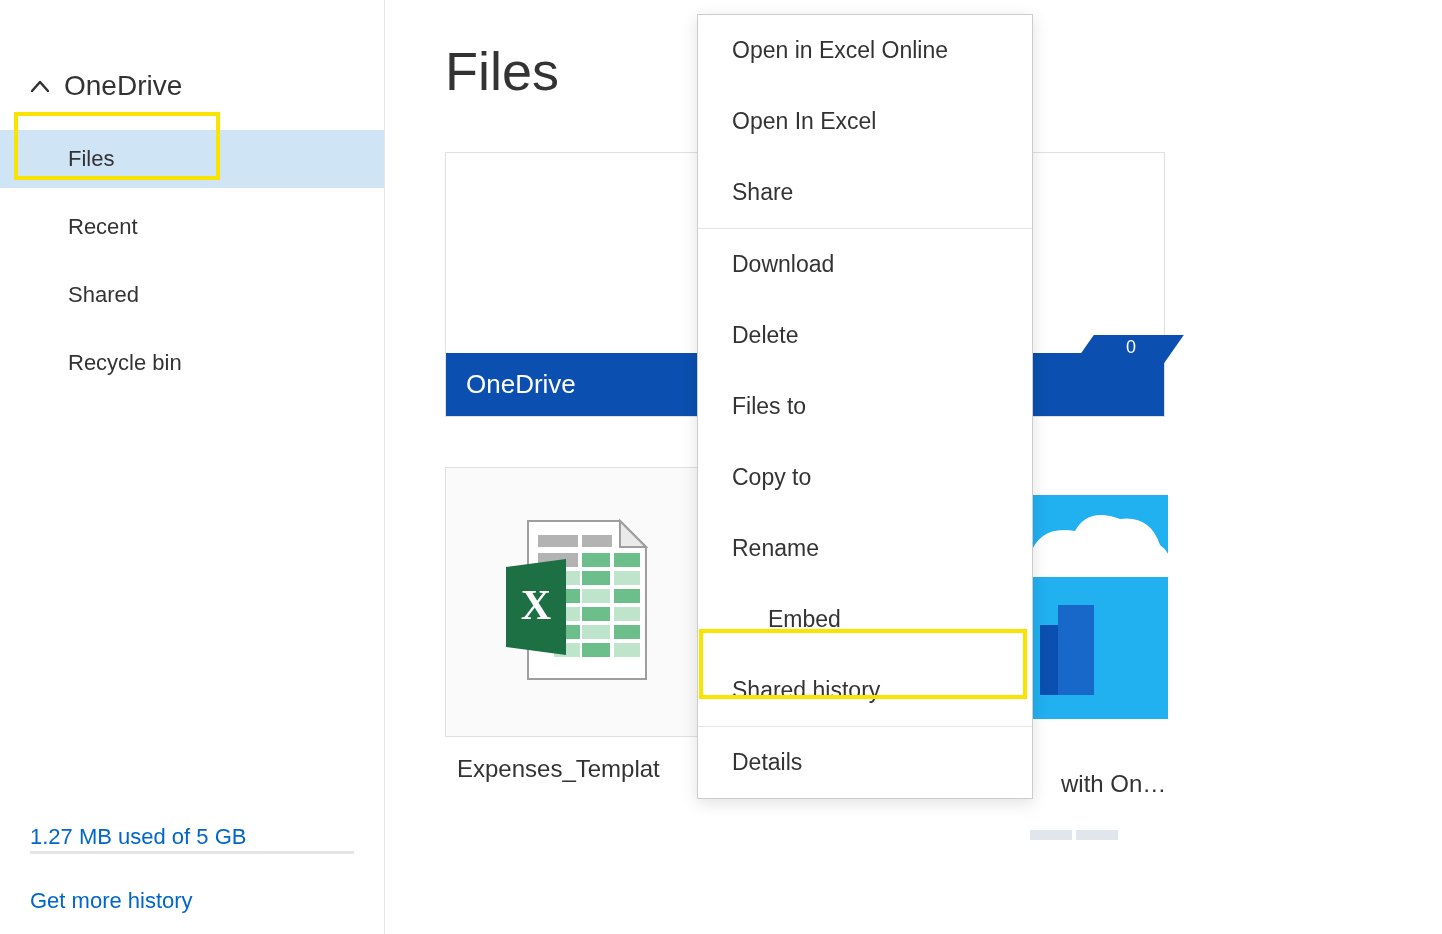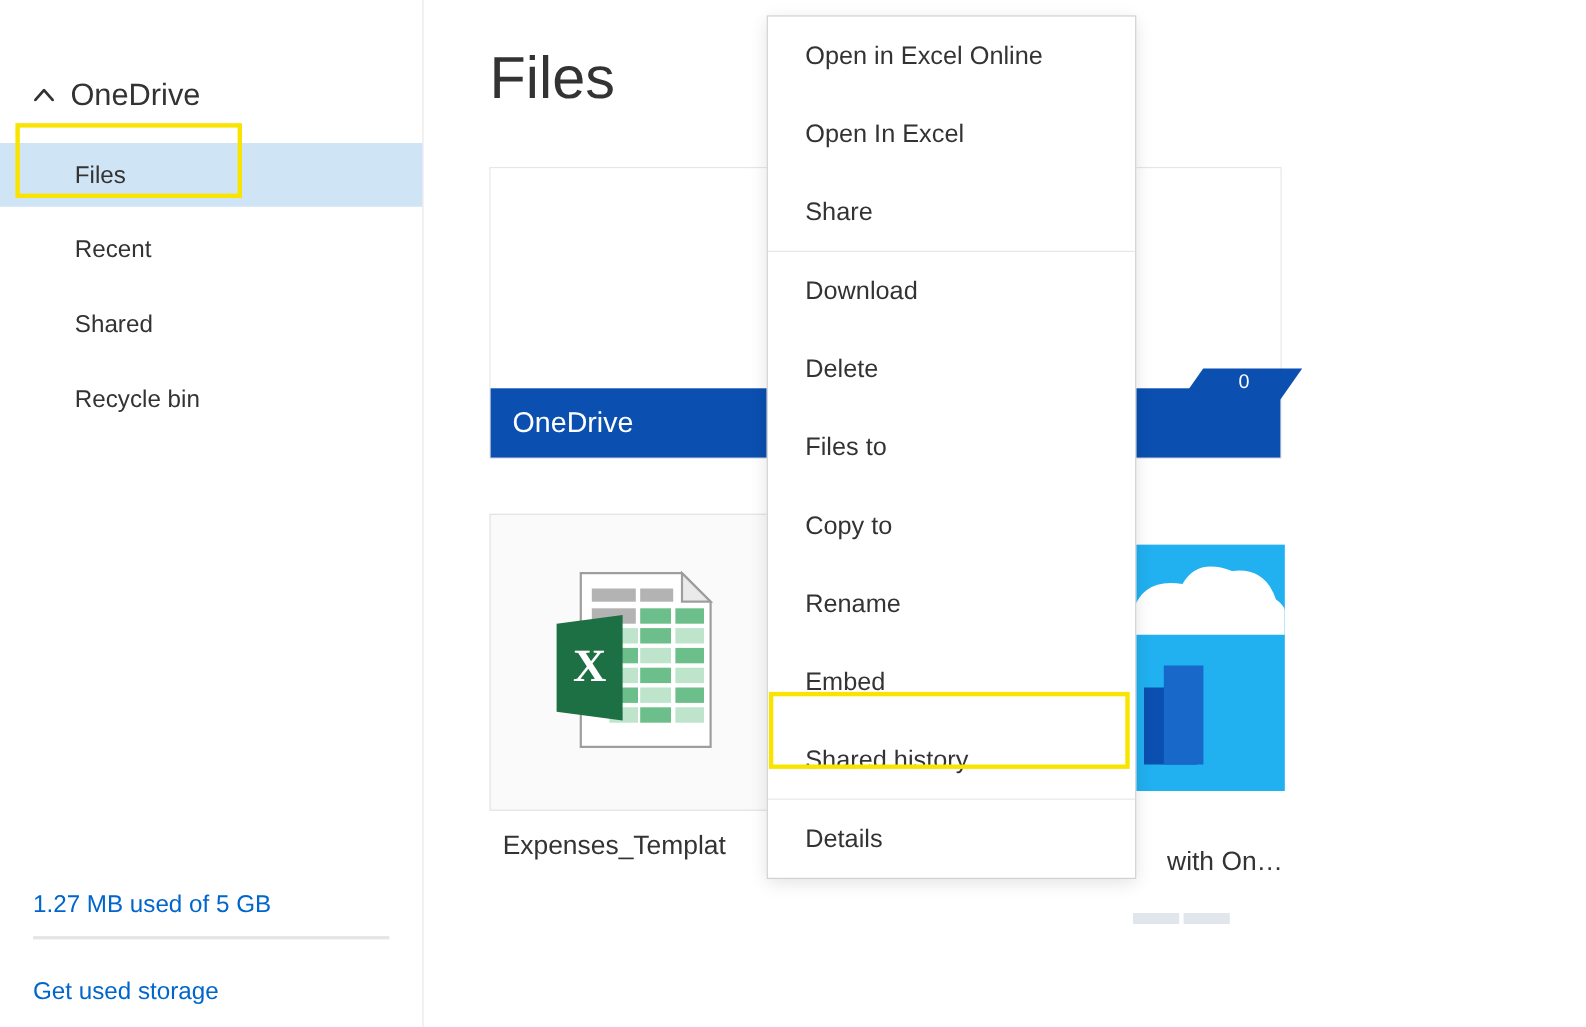--- a/index.html
+++ b/index.html
@@ -59,21 +59,21 @@
     }
     .storage-info {
       position: absolute;
       bottom: 80px;
       left: 30px;
       right: 30px;
     }
     .storage-text {
       font-size: 22px;
       color: #0066cc;
-      margin-bottom: 16px;
+      margin-bottom: 1px;
     }
     .storage-bar {
       width: 100%;
       height: 3px;
       background: #e5e5e5;
     }
     .storage-link {
       position: absolute;
       bottom: 20px;
       left: 30px;
@@ -181,20 +181,21 @@
       font-size: 23px;
       color: #333;
       cursor: pointer;
     }
     .menu-divider {
       height: 1px;
       background: #e5e5e5;
     }
     .menu-item.highlighted {
       position: relative;
+      margin-left: 36px;
     }
     .embed-highlight-border {
       position: absolute;
       left: 699px;
       top: 629px;
       width: 328px;
       height: 70px;
       border: 4px solid #f9e400;
       pointer-events: none;
       z-index: 101;
@@ -245,21 +246,21 @@
   <div class="nav-item">Recent</div>
   <div class="nav-item">Shared</div>
   <div class="nav-item">Recycle bin</div>
 
   <div class="nav-highlight-border"></div>
 
   <div class="storage-info">
     <div class="storage-text">1.27 MB used of 5 GB</div>
     <div class="storage-bar"></div>
   </div>
-  <div class="storage-link">Get used storage</div>
+  <div class="storage-link">Get more history</div>
 </div>
 
 <div class="main">
   <h1 class="page-title">Files</h1>
 
   <div class="folder-tile">
     <div class="folder-tile-body"></div>
     <div class="folder-tile-footer">
       <div class="folder-tab-corner"></div>
       <span class="folder-count">0</span>

